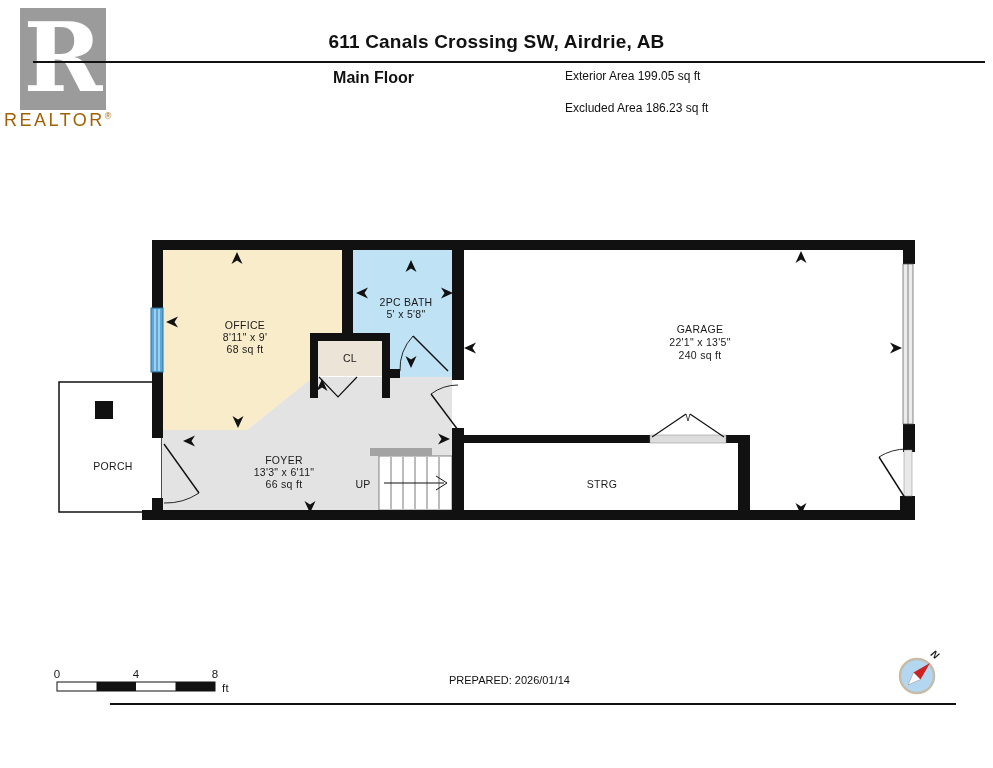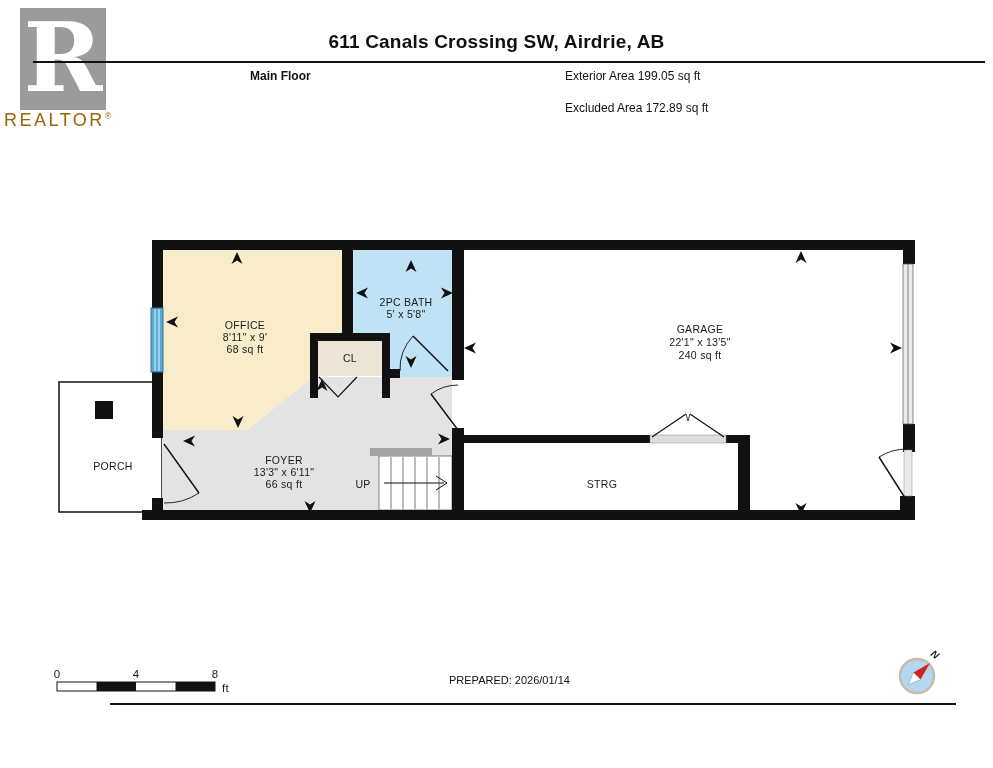--- a/index.html
+++ b/index.html
@@ -3,21 +3,21 @@
 <meta charset="utf-8">
 <style>
   html,body{margin:0;padding:0;background:#fff;}
   #page{position:relative;width:993px;height:768px;background:#fff;overflow:hidden;
         font-family:"Liberation Sans",sans-serif;color:#111;}
   #plan-svg{position:absolute;left:0;top:0;}
   .abs{position:absolute;}
   #page-title{left:0;top:31px;width:993px;text-align:center;font-size:19px;font-weight:bold;letter-spacing:.2px;}
   #hdr-rule{left:33px;top:61px;width:952px;height:0;border-top:2px solid #111;}
   #ftr-rule{left:110px;top:703px;width:846px;height:0;border-top:2px solid #111;}
-  #floor-label{left:250px;top:69px;width:247px;text-align:left;font-size:12px;font-weight:bold;}
+  #floor-label{left:250px;top:69px;width:247px;text-align:center;font-size:16px;font-weight:bold;}
   .stat-line{left:532px;width:300px;font-size:12px;margin-left:33px;}
   #logo-box{left:20px;top:8px;width:86px;height:102px;background:#9b9b9b;text-align:center;}
   #logo-box span{color:#fff;font-family:"DejaVu Serif",serif;font-weight:bold;font-size:95px;line-height:100px;}
   #logo-word{left:4px;top:110px;width:140px;color:#a16207;font-size:18px;letter-spacing:2.5px;}
   #logo-word sup{font-size:9px;letter-spacing:0;}
   #prepared{left:449px;top:674px;font-size:11px;}
   #disclaimer{left:40px;top:711px;width:720px;font-size:10px;color:#1a1a1a;}
   text{font-family:"Liberation Sans",sans-serif;font-size:10.5px;fill:#1a1a1a;letter-spacing:.3px;}
   text.tick{font-size:11.5px;}
   text.north{font-size:10px;font-style:italic;font-weight:bold;}
@@ -173,18 +173,18 @@
   <div id="logo-box" class="abs">
     <span>R</span>
   </div>
   <div id="hdr-rule" class="abs"></div>
   <div id="logo-word" class="abs">
     <span>REALTOR</span><sup>®</sup>
   </div>
   <div id="page-title" class="abs">611 Canals Crossing SW, Airdrie, AB</div>
   <div id="floor-label" class="abs">Main Floor</div>
   <div class="abs stat-line" style="top:69px">Exterior Area 199.05 sq ft</div>
-  <div class="abs stat-line" style="top:101px">Excluded Area 172.89 sq ft</div>
+  <div class="abs stat-line" style="top:101px">Excluded Area 186.23 sq ft</div>
 
   <div id="prepared" class="abs">PREPARED: 2026/01/14</div>
   <div id="ftr-rule" class="abs"></div>
 
 </div>
 
 </body></html>

